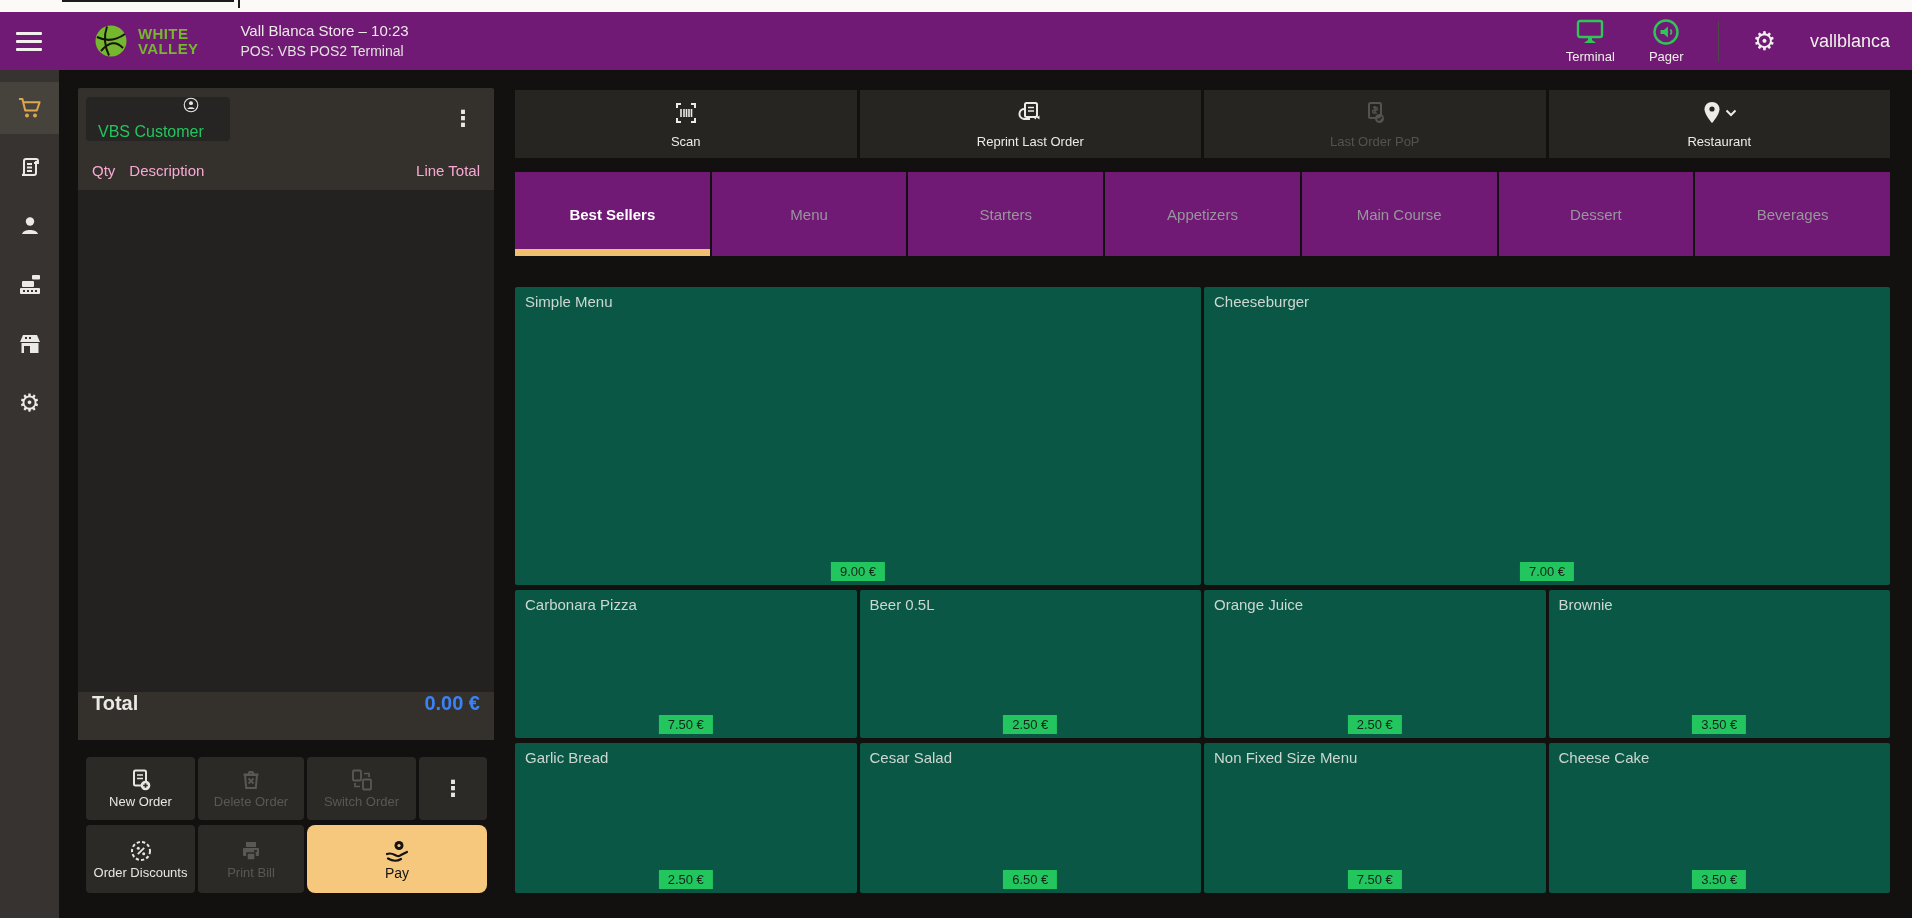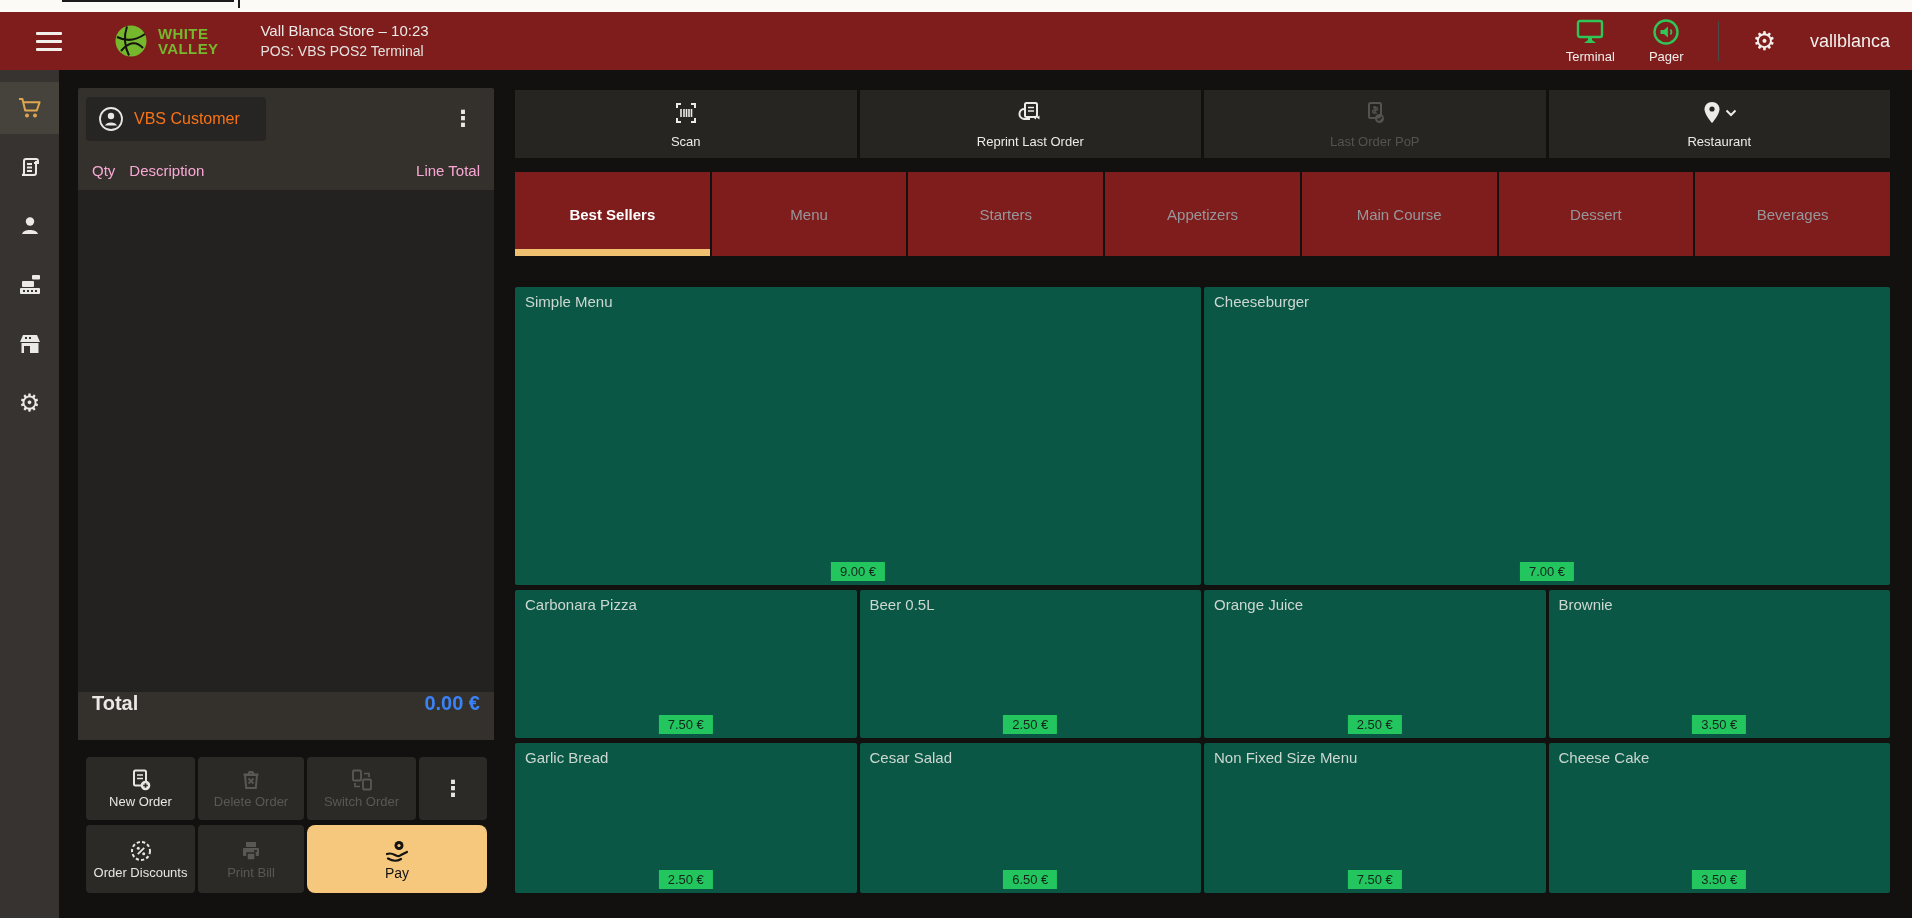--- a/index.html
+++ b/index.html
@@ -11,22 +11,22 @@
     color:#e9e7e3;
   }
   button { font-family:inherit; border:none; background:none; color:inherit; cursor:pointer; }
 
   
   .top-strip { position:absolute; left:0; top:0; width:1912px; height:12px; background:#fbfaf6; }
   .strip-line { position:absolute; left:62px; top:0; width:172px; height:2px; background:#1c1c1c; }
   .strip-tick { position:absolute; left:238px; top:0; width:2px; height:8px; background:#1c1c1c; }
 
   
-  .topbar { position:absolute; left:0; top:12px; width:1912px; height:58px; background:#7f1d1d;
-            display:flex; align-items:center;padding-left:20px; }
+  .topbar { position:absolute; left:0; top:12px; width:1912px; height:58px; background:#701a75;
+            display:flex; align-items:center; }
   .hamburger { margin-left:16px; width:34px; display:flex; flex-direction:column; gap:5px; }
   .hamburger span { display:block; width:26px; height:3px; background:#f2f0ec; border-radius:1px; }
   .logo { display:flex; align-items:center; gap:8px; margin-left:42px; }
   .logo-text { font-weight:bold; font-size:15px; line-height:15px; color:#76b82d; letter-spacing:.4px; }
   .store-info { margin-left:42px; font-size:15px; line-height:20px; color:#eceae6; }
   .store-info .l2 { font-size:14px; color:#e3e1dd; }
   .topbar-right { margin-left:auto; display:flex; align-items:center; gap:34px; padding-right:22px; }
   .status-item { display:flex; flex-direction:column; align-items:center; gap:3px; }
   .status-item .lbl { font-size:13px; color:#f0eeea; }
   .vdivider { width:1px; height:40px; background:#4c4a46; }
@@ -38,22 +38,22 @@
              display:flex; flex-direction:column; align-items:stretch; padding-top:12px; }
   .side-item { height:52px; margin-bottom:7px; display:flex; align-items:center; justify-content:center;
                color:#eceae6; }
   .side-item.active { background:#46433c; color:#dfa650; }
   .side-item .uni { font-size:24px; line-height:24px; }
 
   
   .order-panel { position:absolute; left:78px; top:88px; width:416px; height:652px; background:#34312d;
                  border-radius:2px; display:flex; flex-direction:column; }
   .panel-head { height:62px; display:flex; align-items:center; padding:0 12px 0 8px; }
-  .customer-chip { display:flex; align-items:center; gap:10px; background:#272523; border-radius:4px;
-                   height:44px; padding:0 26px 0 12px; color:#f97316; font-size:16px; }
+  .customer-chip { display:flex; align-items:flex-end; gap:10px; background:#272523; border-radius:4px;
+                   height:44px; padding:0 26px 0 12px; color:#22c55e; font-size:16px;flex-direction:column; }
   .kebab { margin-left:auto; font-size:22px; font-weight:bold; color:#e9e7e3; line-height:22px; padding:4px 8px; }
   .cols-row { height:40px; display:flex; align-items:center; padding:0 14px; color:#f9a8d4; font-size:15px; font-weight:500; }
   .cols-row .c-qty { margin-right:14px; }
   .cols-row .c-total { margin-left:auto; }
   .items-area { flex:1; background:#242221; }
   .total-row { height:48px; display:flex; padding:0 14px; background:#34312d; }
   .total-row .t-lbl { font-size:20px; font-weight:bold; color:#eae8e4; }
   .total-row .t-val { margin-left:auto; font-size:20px; font-weight:bold; color:#3b82f6; }
 
   
@@ -75,21 +75,21 @@
                   font-family:inherit; }
   .search input::placeholder { color:#b3b1ac; }
   .tool-btn { flex:1; background:#272522; display:flex; flex-direction:column; align-items:center;
               justify-content:center; gap:8px; font-size:13px; color:#edebe7; }
   .tool-btn.disabled { color:#55534e; }
   .pin-wrap { display:flex; align-items:center; gap:2px; }
 
   
   .tabs { position:absolute; left:515px; top:172px; width:1375px; height:84px;
           display:grid; grid-template-columns:repeat(7,1fr); gap:2px; }
-  .tab { position:relative; background:#7f1d1d; color:#97969b; font-size:15px;
+  .tab { position:relative; background:#701a75; color:#97969b; font-size:15px;
          display:flex; align-items:center; justify-content:center; }
   .tab.active { color:#ffffff; font-weight:bold; }
   .tab.active::after { content:""; position:absolute; left:0; bottom:0; width:100%; height:7px; background:#efc070; }
 
   
   .grid { position:absolute; left:515px; top:287px; width:1375px; height:606px;
           display:grid; grid-template-columns:repeat(4,1fr); grid-template-rows:298px 148px 150px; gap:5px 3px; }
   .tile { position:relative; background:#0a5745; border-radius:2px; text-align:left; }
   .tile.large { grid-column:span 2; }
   .tile-name { position:absolute; left:10px; top:6px; font-size:15px; color:#ccd7d1; }

